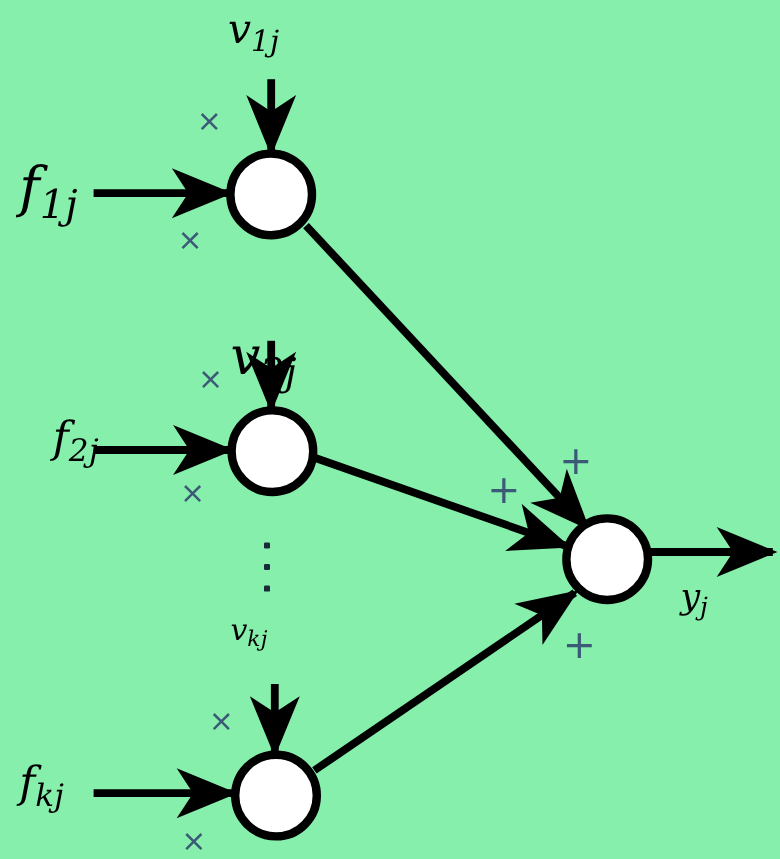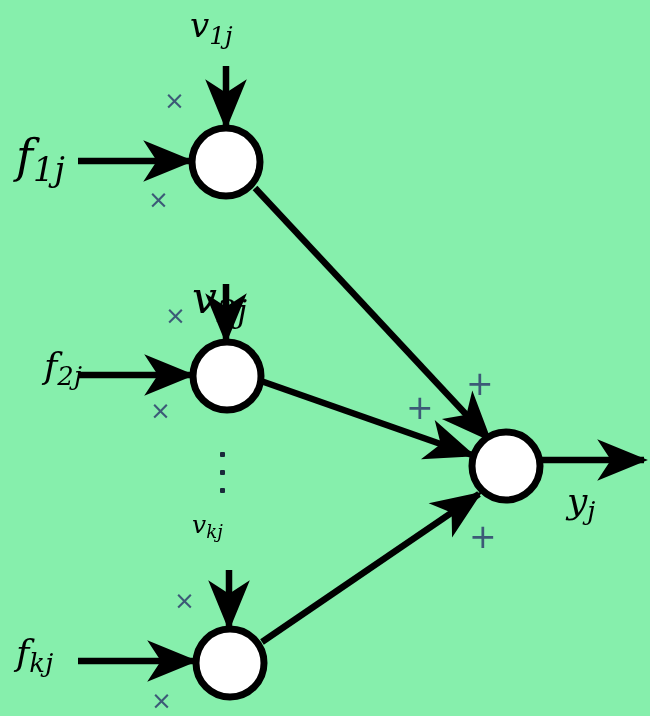--- a/index.html
+++ b/index.html
@@ -113,21 +113,21 @@
   <div class="math-label" style="left:16px; top:133px; font-size:46px;">
     <span>f</span><span class="sub">1j</span>
   </div>
   <div class="math-label" style="left:16px; top:348px; font-size:36px;margin-left:28px;">
     <span>f</span><span class="sub">2j</span>
   </div>
   <div class="math-label" style="left:16px; top:635px; font-size:36px;text-align:center;">
     <span>f</span><span class="sub">kj</span>
   </div>
 
-  <div class="math-label" style="left:567px; top:483px; font-size:36px;">
+  <div class="math-label" style="left:567px; top:483px; font-size:29px;">
     <span>y</span><span class="sub">j</span>
   </div>
 
   <div class="op-label times-op" style="left:164px; top:88px;">×</div>
   <div class="op-label times-op" style="left:148px; top:187px;">×</div>
   <div class="op-label times-op" style="left:165px; top:303px;">×</div>
   <div class="op-label times-op" style="left:150px; top:398px;">×</div>
   <div class="op-label times-op" style="left:174px; top:588px;">×</div>
   <div class="op-label times-op" style="left:151px; top:688px;">×</div>
 

